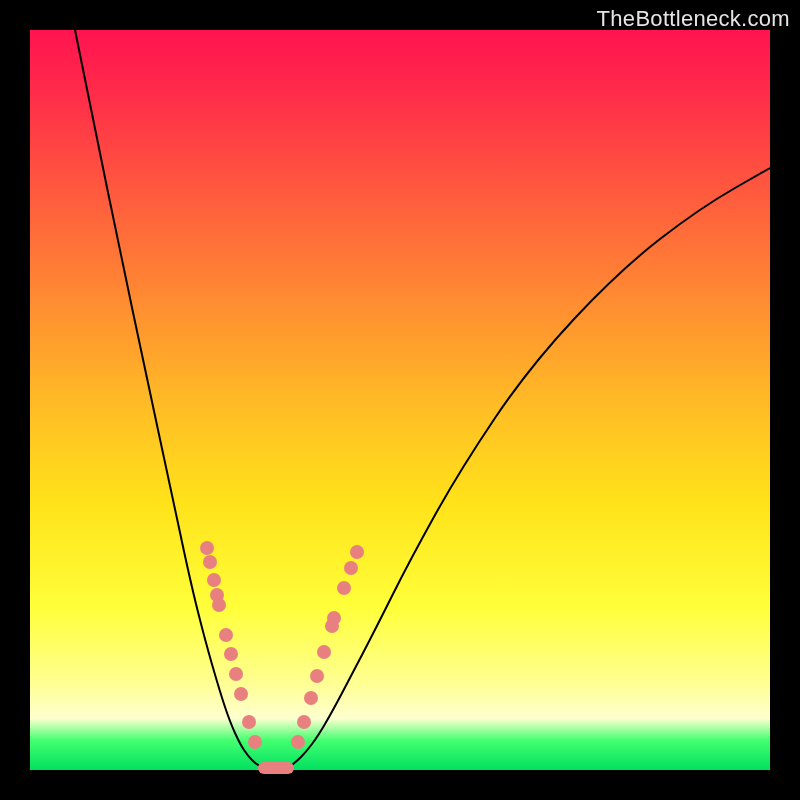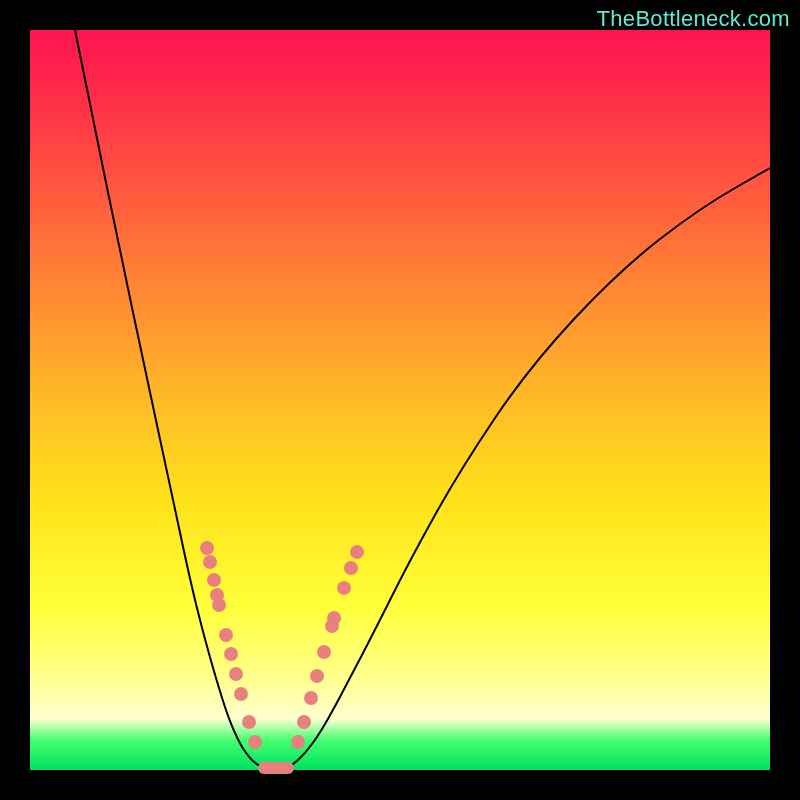--- a/index.html
+++ b/index.html
@@ -27,21 +27,21 @@
       #ffff3a 78%,
       #ffff90 88%,
       #ffffd0 93%,
       #44ff70 96%,
       #00e060 100%);
   }
   .watermark {
     position: absolute;
     top: 6px;
     right: 10px;
-    color: #5eead4;
+    color: #e5e5e5;
     font-size: 22px;
     font-weight: 500;
     letter-spacing: 0.3px;
     user-select: none;
   }
   svg.overlay {
     position: absolute;
     left: 30px;
     top: 30px;
     width: 740px;

